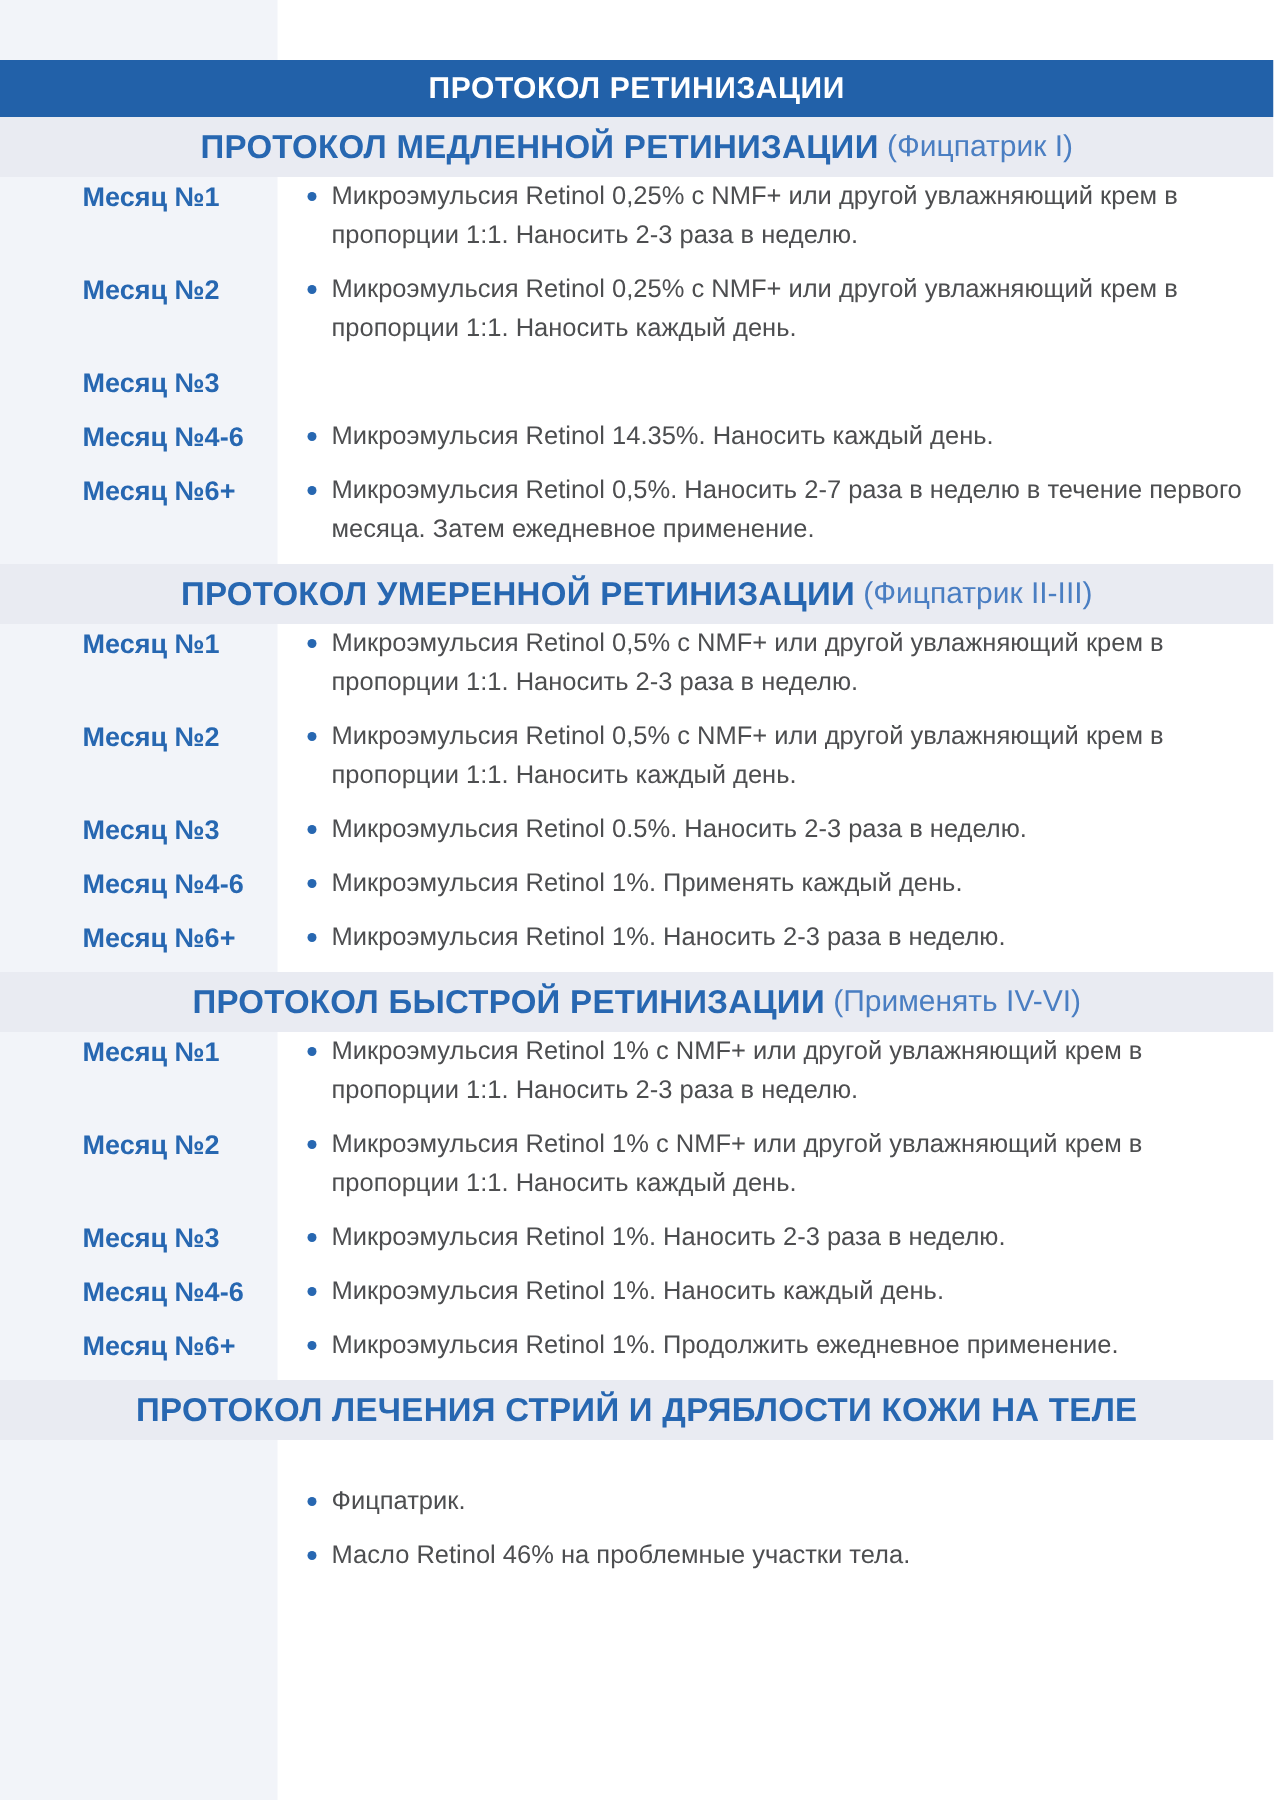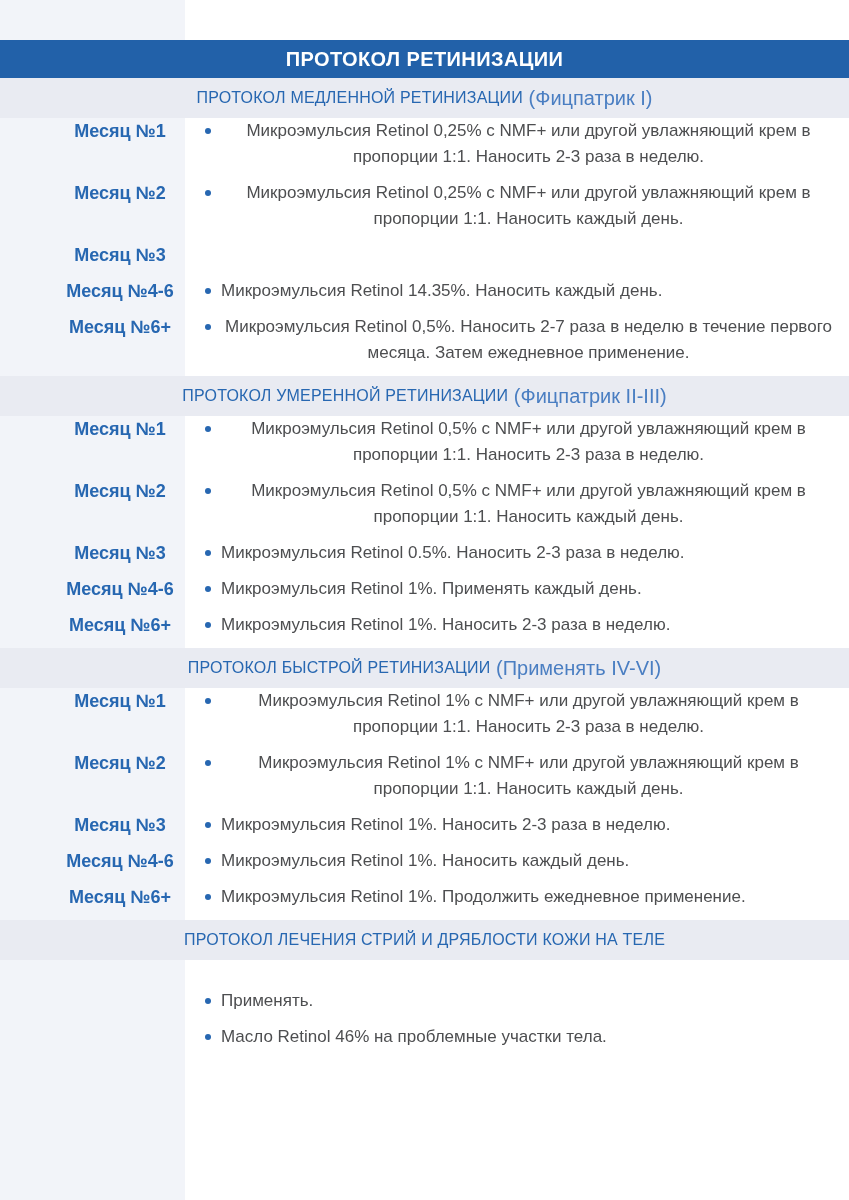--- a/index.html
+++ b/index.html
@@ -20,43 +20,43 @@
     font-family:"Liberation Sans", sans-serif;
     overflow:hidden;
   }
   .left-strip{
     position:absolute;
     left:0;top:0;
     width:185px;height:1200px;
     background:var(--strip-bg);
     z-index:0;
   }
-  .content{position:relative;z-index:1;text-align:center;}
+  .content{position:relative;z-index:1;}
   .top-spacer{height:40px;}
   .title-bar{
     height:38px;
     background:var(--primary-blue);
     display:flex;align-items:center;justify-content:center;
   }
   .title-bar .title{
     color:#ffffff;
     font-weight:bold;
     font-size:20px;
     letter-spacing:0.4px;
   }
   .band{
     height:40px;
     background:var(--band-bg);
     display:flex;align-items:center;justify-content:center;
     white-space:pre;
   }
   .band-title{
     color:var(--heading-blue);
-    font-weight:normal;
-    font-size:16px;
+    font-weight:bold;
+    font-size:22px;
     letter-spacing:0.2px;
   }
   .band-sub{
     color:var(--subtitle-blue);
     font-weight:normal;
     font-size:20px;
   }
   .rows{
     padding:0 0 0 0;
   }
@@ -248,21 +248,21 @@
 
   <section>
     <div class="band">
       <span class="band-title">ПРОТОКОЛ ЛЕЧЕНИЯ СТРИЙ И ДРЯБЛОСТИ КОЖИ НА ТЕЛЕ</span><span class="band-sub"></span>
     </div>
     <div class="rows">
   <div class="row">
     <div class="label"></div>
     <div class="item">
       <span class="dot"></span>
-      <div class="text">Применять.</div>
+      <div class="text">Фицпатрик.</div>
     </div>
   </div>
 
   <div class="row">
     <div class="label"></div>
     <div class="item">
       <span class="dot"></span>
       <div class="text">Масло Retinol 46% на проблемные участки тела.</div>
     </div>
   </div>

